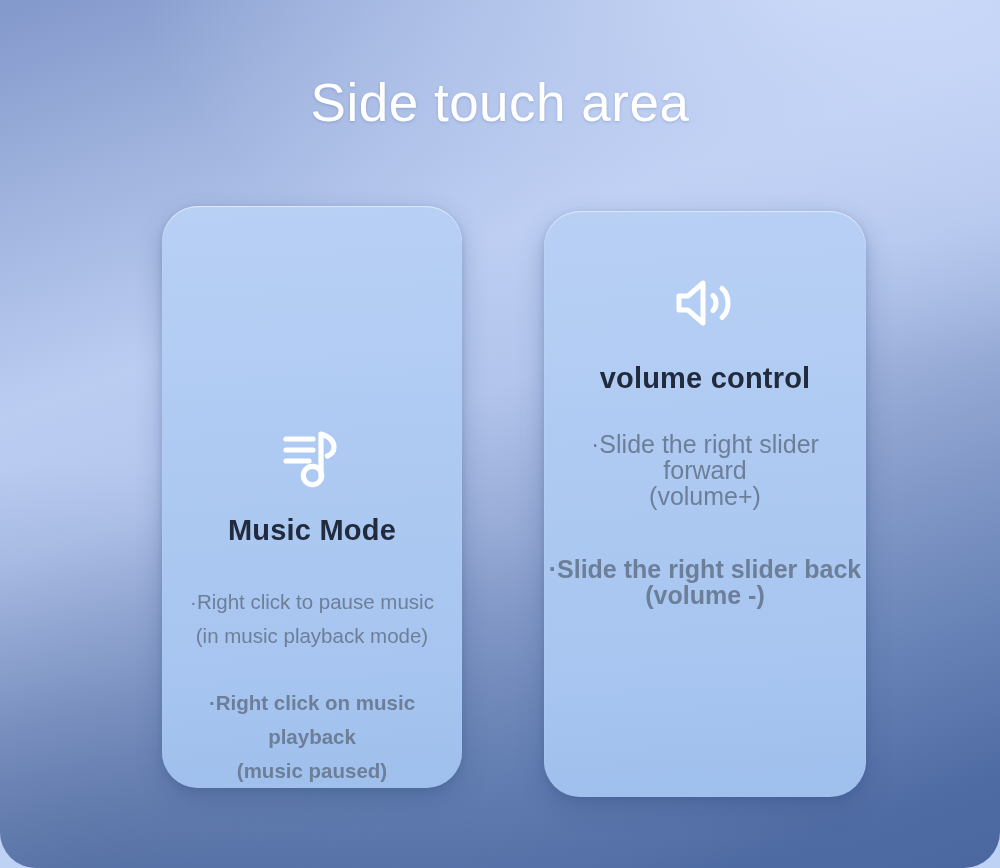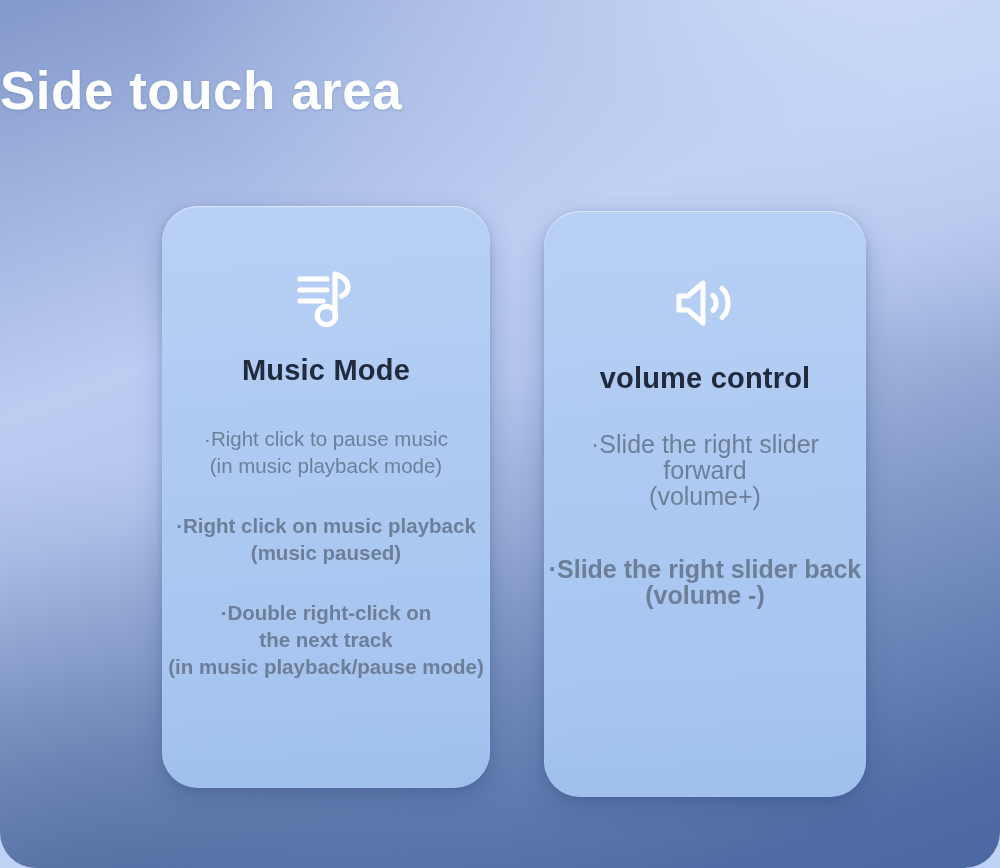--- a/index.html
+++ b/index.html
@@ -41,26 +41,26 @@
     inset:0;
     background:
       radial-gradient(130% 85% at 86% -6%, rgba(208,222,250,.95) 0%, rgba(200,215,248,.55) 26%, rgba(170,190,232,0) 56%),
       radial-gradient(110% 70% at 8% 104%, rgba(58,86,140,.55) 0%, rgba(64,92,146,.22) 40%, rgba(70,98,152,0) 72%);
     pointer-events:none;
   }
 
   
   #title {
     position:absolute;
-    top:60px;
+    top:72px;
     left:0;
     width:100%;
-    text-align:left;
+    text-align:center;
     font-size:53px;
-    font-weight:bold;
+    font-weight:normal;
     color:#ffffff;
     letter-spacing:.5px;
     text-shadow:0 1px 3px rgba(70,95,150,.30);
     z-index:3;
   }
 
   
   #cards {
     position:absolute;
     top:0; left:0;
@@ -74,21 +74,21 @@
     border-radius:36px;
     box-shadow:
       0 10px 26px rgba(48,74,125,.30),
       0 2px 6px rgba(48,74,125,.18),
       inset 0 1px 1px rgba(255,255,255,.55);
     display:flex;
     flex-direction:column;
     align-items:center;
   }
 
-  #card-music  { left:162px; top:206px;  width:328px; height:582px; }
+  #card-music  { left:162px; top:206px;  width:300px; height:582px;justify-content:flex-end; }
   #card-volume { left:544px; top:211px;  width:322px; height:586px; }
 
   .card-icon {
     margin-top:54px;
     height:72px;
     display:flex;
     align-items:center;
     justify-content:center;
   }
   #card-volume .card-icon { margin-top:56px; }
@@ -106,21 +106,21 @@
   .card-body {
     width:100%;
     padding:0 4px;
     text-align:center;
   }
   #card-music  .card-body { margin-top:38px; }
   #card-volume .card-body { margin-top:36px; }
 
   .para {
     font-size:20.5px;
-    line-height:27px;
+    line-height:34px;
     color:#6d7f98;
     white-space:pre-line;
   }
   #card-volume .para { font-size:25px; line-height:26px; }
 
   .para + .para { margin-top:33px;font-weight:bold; }
   #card-volume .para + .para { margin-top:47px; }
 </style>
 </head>
 <body>
@@ -145,23 +145,20 @@
         </svg>
       </div>
 
       <div class="card-title">Music Mode</div>
 
       <div class="card-body">
         <div class="para">·Right click to pause music
 (in music playback mode)</div>
         <div class="para">·Right click on music playback
 (music paused)</div>
-        <div class="para">·Double right-click on
-the next track
-(in music playback/pause mode)</div>
       </div>
     </div>
 
     <div class="card" id="card-volume">
 
       <div class="card-icon">
         <svg width="66" height="66" viewBox="0 0 66 66" fill="none">
           <path d="M31 13 L16 26 L7 26 L7 40 L16 40 L31 53 Z" stroke="#ffffff" stroke-width="5" stroke-linejoin="round" stroke-linecap="round" fill="none"></path>
           <path d="M41 25.5 C45 29 45 37 41 40.5" stroke="#ffffff" stroke-width="5" stroke-linecap="round" fill="none"></path>
           <path d="M50 18.5 C58 25 58 41 50 47.5" stroke="#ffffff" stroke-width="5" stroke-linecap="round" fill="none"></path>

